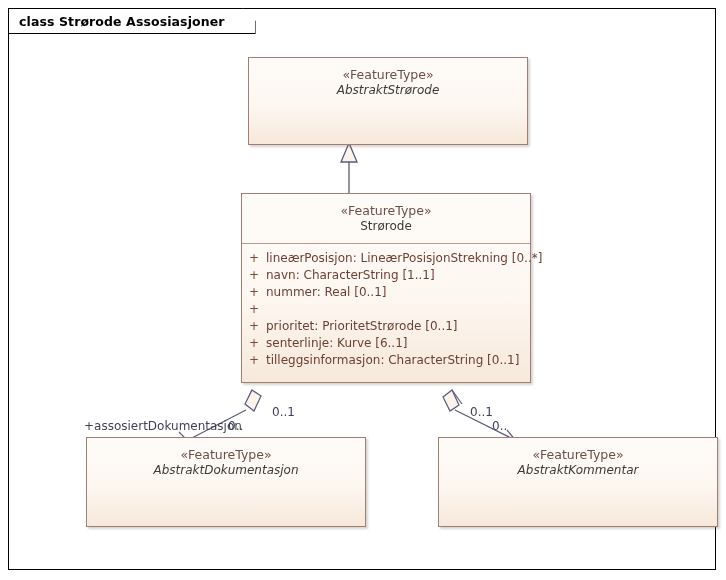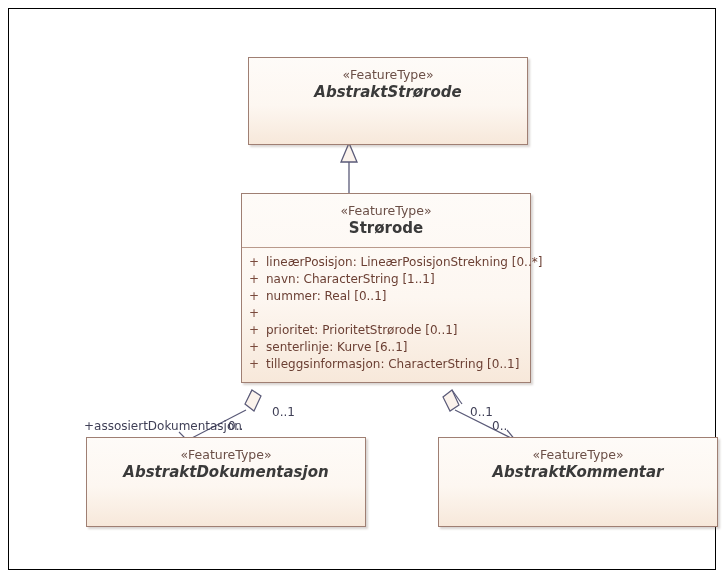--- a/index.html
+++ b/index.html
@@ -67,22 +67,22 @@
     line-height: 1.28;
   }
   .stereotype {
     display: block;
     font-size: 12.5px;
     color: #6b4f47;
     font-style: normal;
   }
   .classname {
     display: block;
-    font-size: 15px;
-    font-weight: bold;
+    font-size: 12px;
+    font-weight: normal;
     color: #3a3a3a;
   }
   .classname.italic {
     font-style: italic;
   }
   .uml-divider {
     border-top: 1px solid #b99a8b;
     height: 0;
     font-size: 0;
   }
@@ -152,20 +152,23 @@
     </g>
 
     <g>
       <line x1="452" y1="390" x2="462" y2="404" stroke="#5a5a78" stroke-width="1.2"></line>
       <polygon points="452,390 443,397 450,411 459,405" fill="#fbf3ec" stroke="#5a5a78" stroke-width="1.2"></polygon>
       <line x1="455" y1="410" x2="515" y2="440" stroke="#5a5a78" stroke-width="1.2"></line>
       <polyline points="507,430 516,441 504,441" fill="none" stroke="#5a5a78" stroke-width="1.2"></polyline>
     </g>
   </svg>
 
+  <div class="frame-tab">
+    <span class="frame-tab-label">class Strørode Assosiasjoner</span>
+  </div>
 
   <div class="uml-class" style="left:210px; top:57px; width:280px; height:88px;">
     <div class="uml-header">
       <span class="stereotype">«FeatureType»</span>
       <span class="classname italic">AbstraktStrørode</span>
     </div>
   </div>
 
   <div class="uml-class" style="left:203px; top:193px; width:290px; height:190px;">
     <div class="uml-header">

